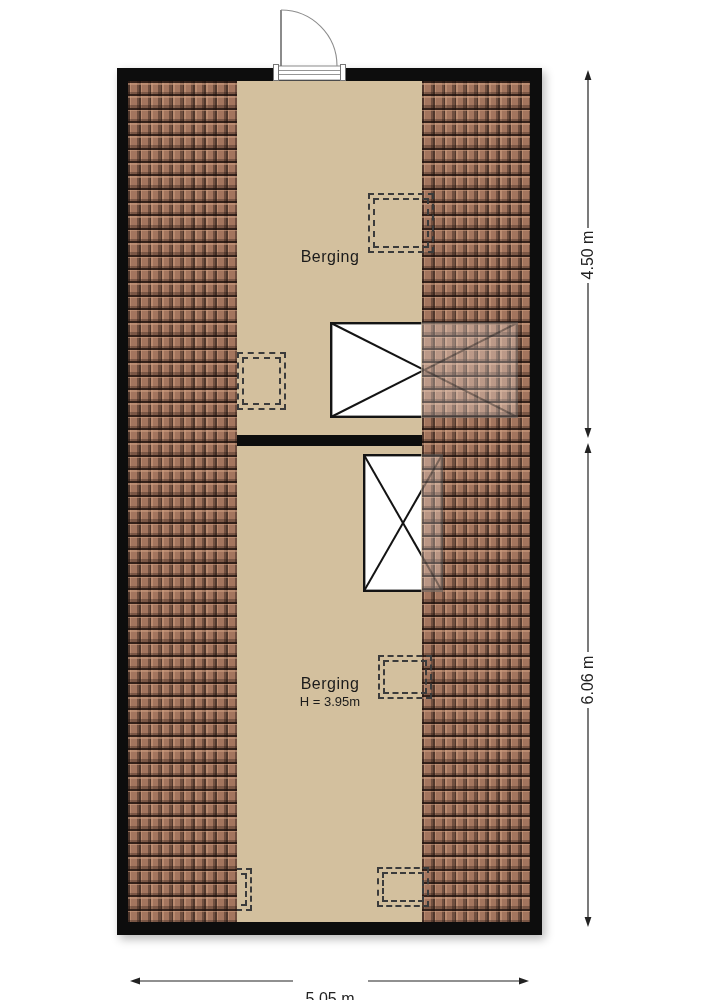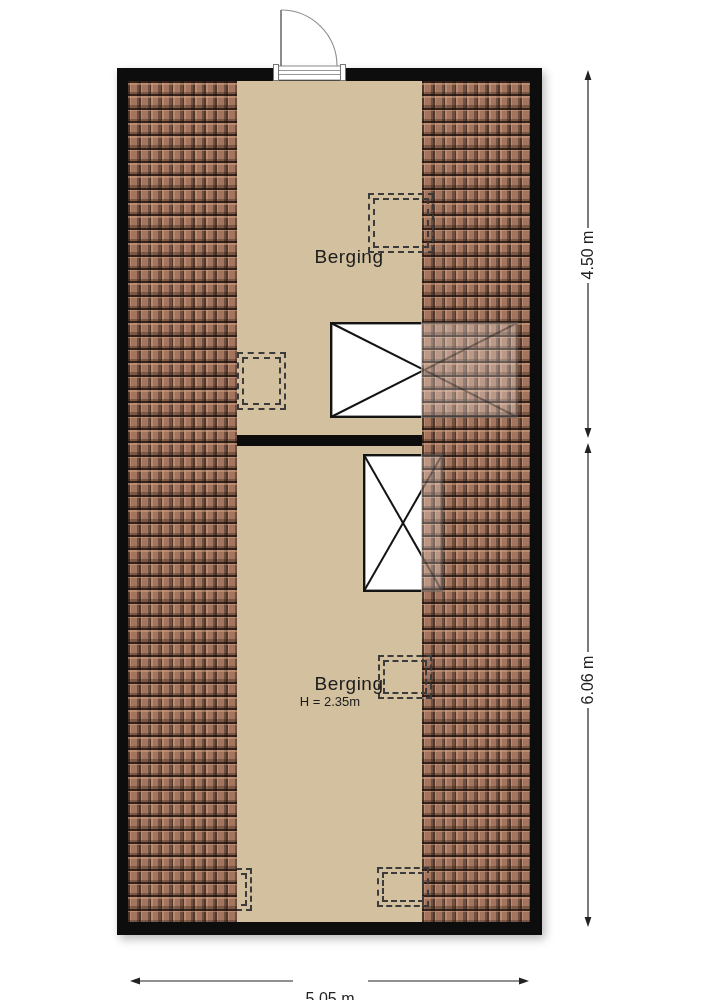--- a/index.html
+++ b/index.html
@@ -38,22 +38,22 @@
   .hatch-under{z-index:1;}
 
   
   .window{z-index:6;}
   .window .bg{position:absolute;inset:0;}
   .window svg{position:absolute;inset:0;width:100%;height:100%;}
   .faded{opacity:.38;}
 
   .overlay-svg{left:0;top:0;width:707px;height:1000px;z-index:7;pointer-events:none;}
 
-  .room-label{transform:translate(-50%,-50%);font-size:19px;color:#1b1b1b;
-              white-space:nowrap;z-index:8;letter-spacing:.5px;margin-left:19px;}
+  .room-label{transform:translate(-50%,-50%);font-size:16px;color:#1b1b1b;
+              white-space:nowrap;z-index:8;letter-spacing:.5px;}
   .room-sub{transform:translate(-50%,-50%);font-size:13px;color:#1b1b1b;
             white-space:nowrap;z-index:8;}
   .dim-label{color:#222;font-size:16px;white-space:nowrap;z-index:8;}
   .dim-v{transform:translate(-50%,-50%) rotate(-90deg);}
   .dim-h{transform:translate(-50%,-50%);margin-top:18px;}
 </style>
 </head>
 <body>
 
 <div class="plan">
@@ -143,19 +143,19 @@
     <g stroke="#222" stroke-width="1.2">
       <polygon points="130,981 140,977.6 140,984.4" fill="#222" stroke="none"></polygon>
       <line x1="139" y1="981" x2="293" y2="981"></line>
       <line x1="368" y1="981" x2="520" y2="981"></line>
       <polygon points="529,981 519,977.6 519,984.4" fill="#222" stroke="none"></polygon>
     </g>
   </svg>
 
   <div class="abs room-label" style="left:330px;top:257px;">Berging</div>
   <div class="abs room-label" style="left:330px;top:684px;">Berging</div>
-  <div class="abs room-sub" style="left:330px;top:701px;">H = 2.35m</div>
+  <div class="abs room-sub" style="left:330px;top:701px;">H = 3.95m</div>
 
   <div class="abs dim-label dim-v" style="left:588px;top:255px;">4.50 m</div>
   <div class="abs dim-label dim-v" style="left:588px;top:680px;">6.06 m</div>
   <div class="abs dim-label dim-h" style="left:330px;top:981px;">5.05 m</div>
 
 </div>
 
 </body></html>

